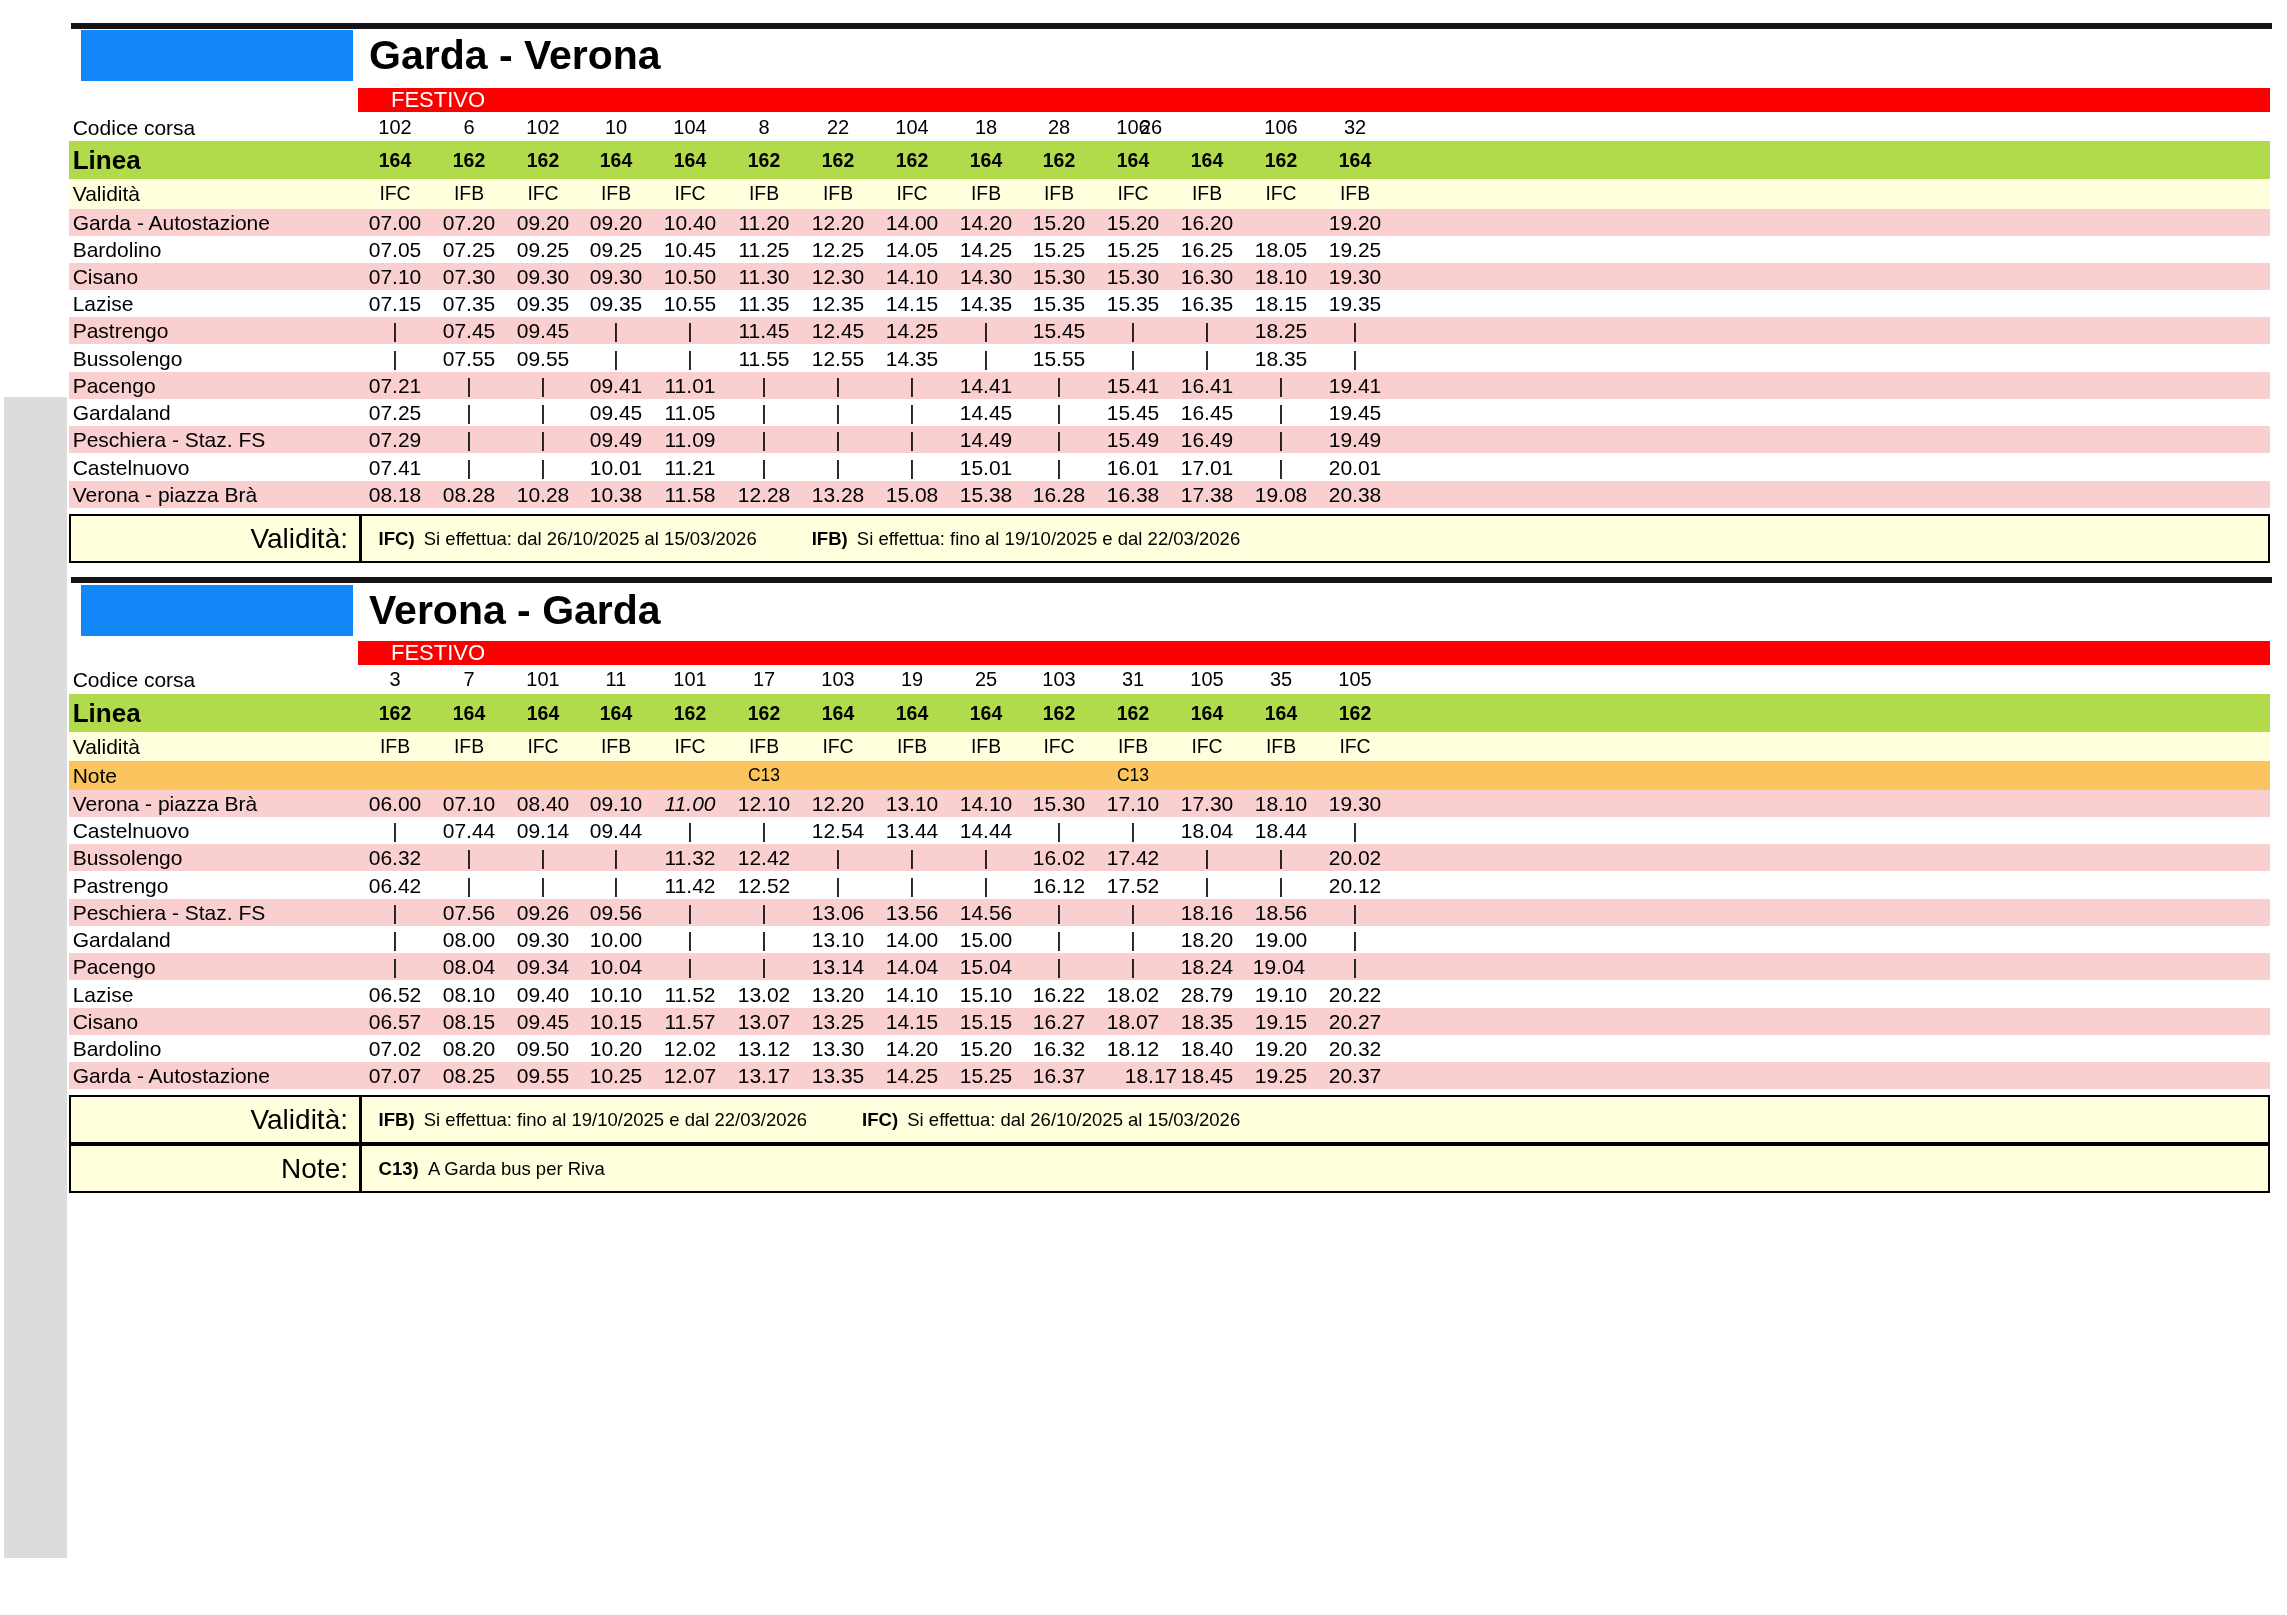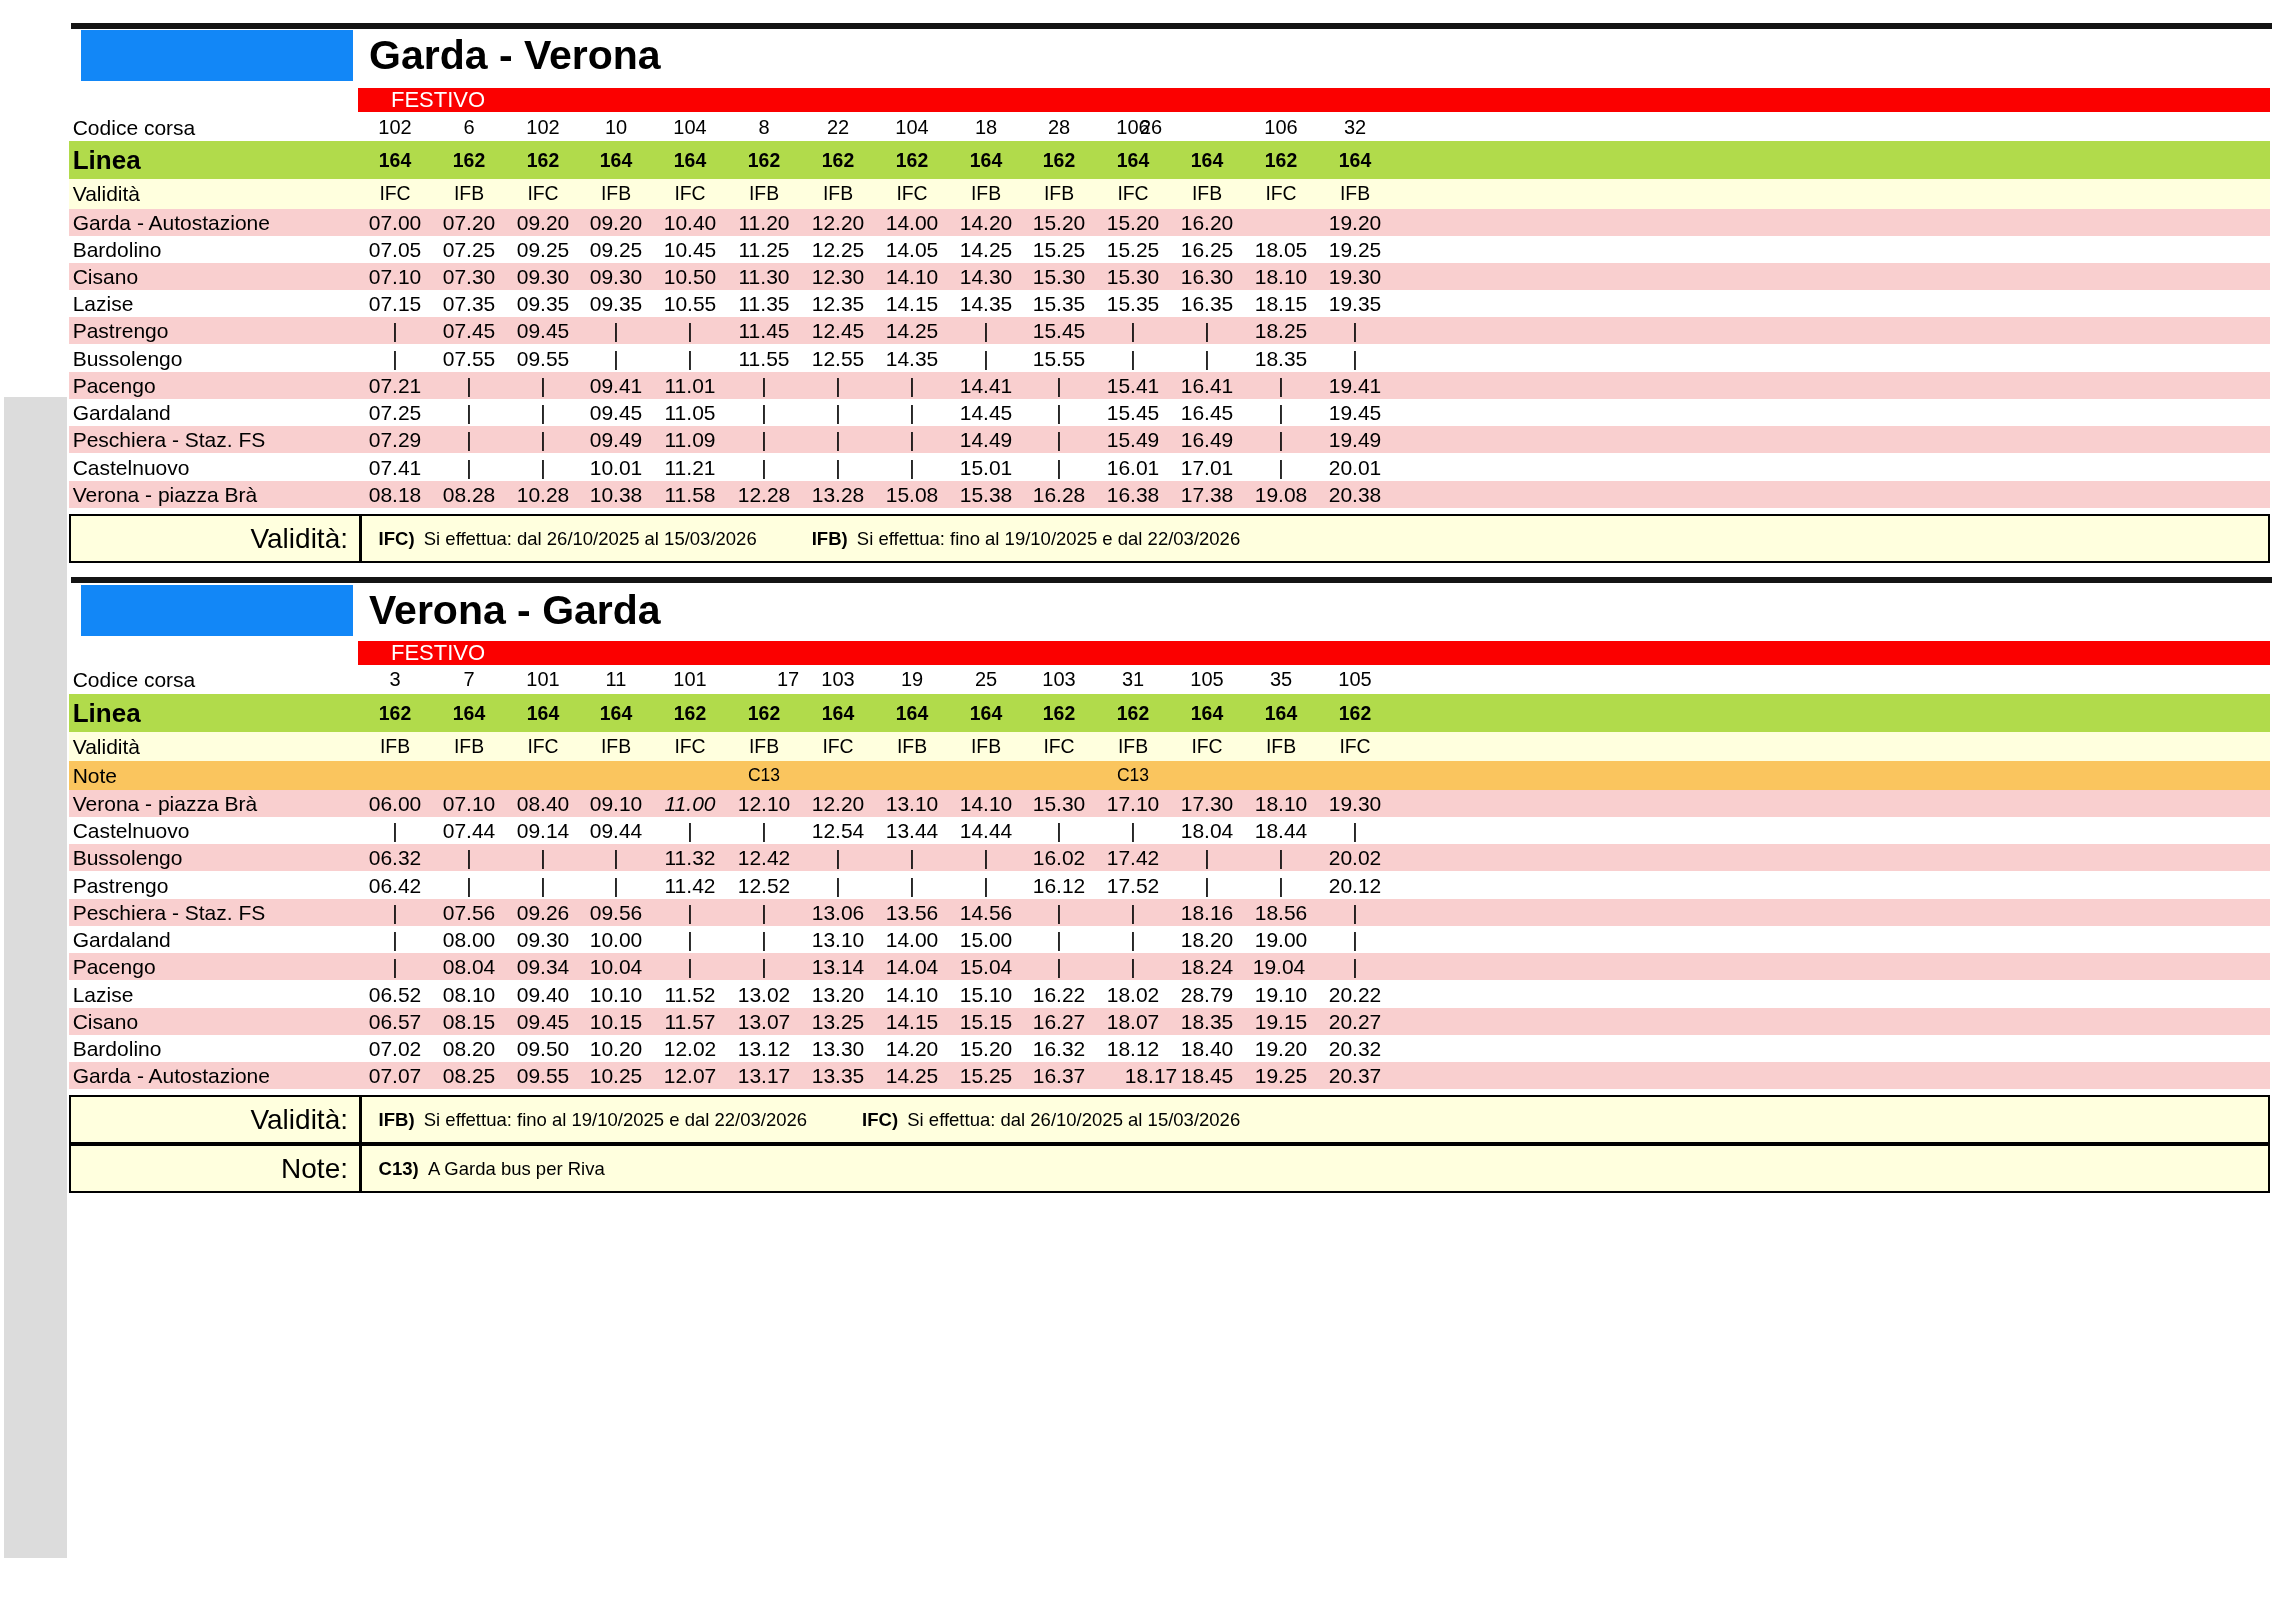--- a/index.html
+++ b/index.html
@@ -298,21 +298,21 @@
       <div class="blue-rect" style="left: 81px; top: 585px; width: 272px; height: 51px;"></div>
       <div class="route-title" style="left: 369px; top: 585px; height: 51px;">Verona - Garda</div>
       <div class="banner" style="left: 358px; top: 641px; width: 1912px; height: 24px;">FESTIVO</div>
       <div class="band" style="top: 665px; height: 29px; background: rgb(255, 255, 255);">
         <div class="row-label">Codice corsa</div>
         <div class="cell c-code" style="left: 289px;">3</div>
         <div class="cell c-code" style="left: 363px;">7</div>
         <div class="cell c-code" style="left: 437px;">101</div>
         <div class="cell c-code" style="left: 510px;">11</div>
         <div class="cell c-code" style="left: 584px;">101</div>
-        <div class="cell c-code" style="left: 682px; text-align: right;">17</div>
+        <div class="cell c-code" style="left: 658px; text-align: right;">17</div>
         <div class="cell c-code" style="left: 732px;">103</div>
         <div class="cell c-code" style="left: 806px;">19</div>
         <div class="cell c-code" style="left: 880px;">25</div>
         <div class="cell c-code" style="left: 953px;">103</div>
         <div class="cell c-code" style="left: 1027px;">31</div>
         <div class="cell c-code" style="left: 1101px;">105</div>
         <div class="cell c-code" style="left: 1175px;">35</div>
         <div class="cell c-code" style="left: 1249px;">105</div>
       </div>
       <div class="band" style="top: 694px; height: 38px; background: rgb(177, 219, 75);">

